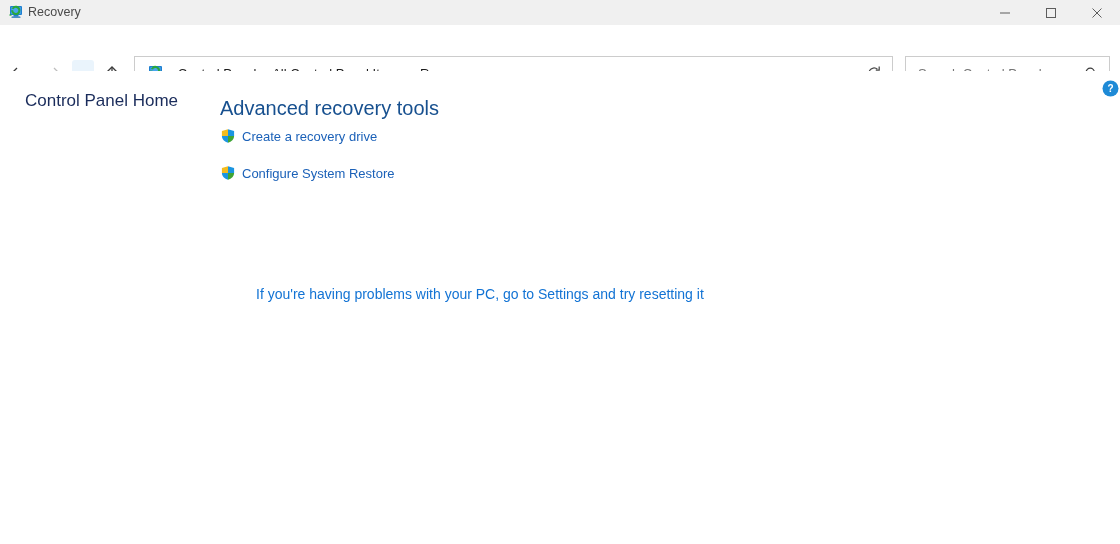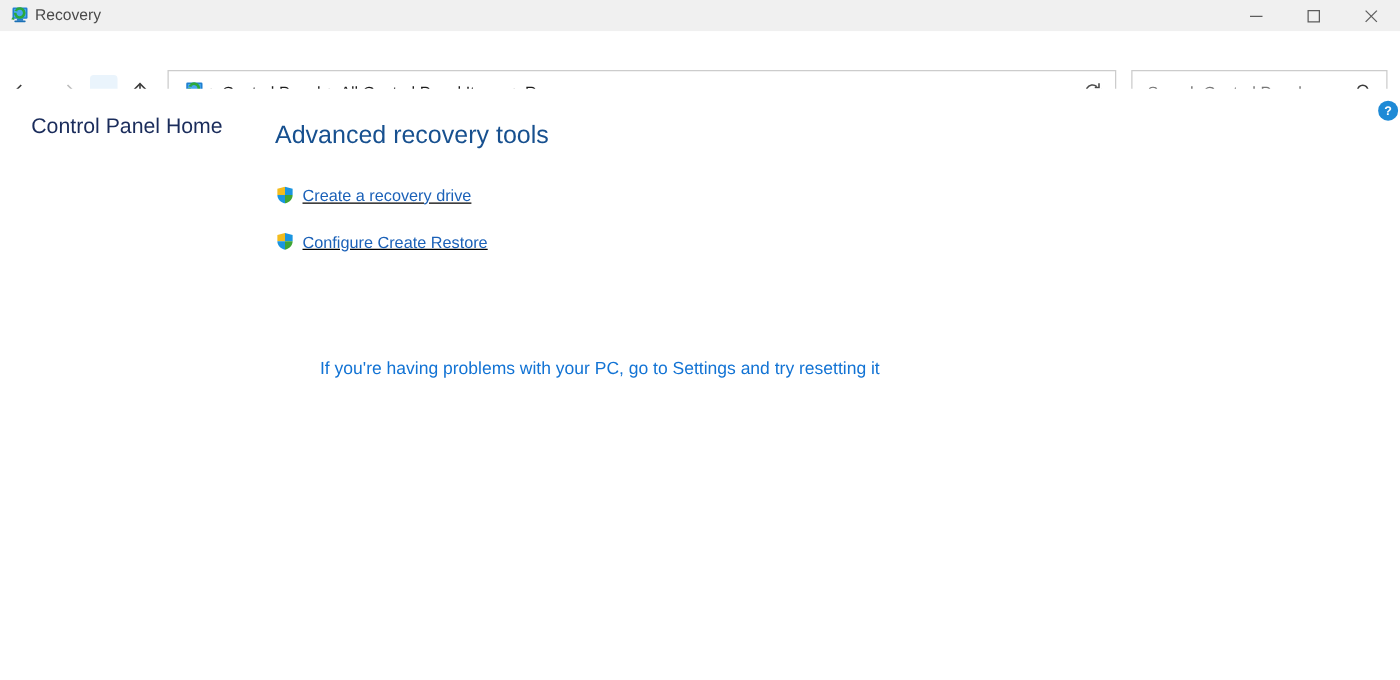--- a/index.html
+++ b/index.html
@@ -123,21 +123,21 @@
 
   .main {
     position: absolute; left: 220px; top: 71px;
     width: 900px;
   }
   .page-title {
     position: absolute; left: 0; top: 26px;
     font-size: 20px; color: #17508f;
     white-space: nowrap;
   }
-  .tool-list { position: absolute; left: 0; top: 76px; width: 760px; text-decoration: underline; }
+  .tool-list { position: absolute; left: 0; top: 56px; width: 760px; }
   .tool {
     position: relative;
     margin-bottom: 19px;
   }
   .tool-head {
     display: flex; align-items: center;
     height: 18px;
   }
   .shield-icon { width: 16px; height: 16px; flex: none; }
   .tool-link {
@@ -313,19 +313,19 @@
                 <path d="M8 1.3L14.1 3v4.7c0 3.7-2.6 6.1-6.1 7C4.5 13.8 1.9 11.4 1.9 7.7V3z"></path>
               </clipPath>
             <g clip-path="url(#shclip3)">
               <rect x="0" y="0" width="8" height="8" fill="#f3bc1e"></rect>
               <rect x="8" y="0" width="8" height="8" fill="#1b95e0"></rect>
               <rect x="0" y="8" width="8" height="8" fill="#1b95e0"></rect>
               <rect x="8" y="8" width="8" height="8" fill="#3fa535"></rect>
             </g>
           </svg>
         </span>
-        <span class="tool-link">Configure Create Restore</span>
+        <span class="tool-link">Configure System Restore</span>
       </div>
     </div>
   </div>
 
   <div class="settings-link">If you're having problems with your PC, go to Settings and try resetting it</div>
 </div>
 
 </body></html>

